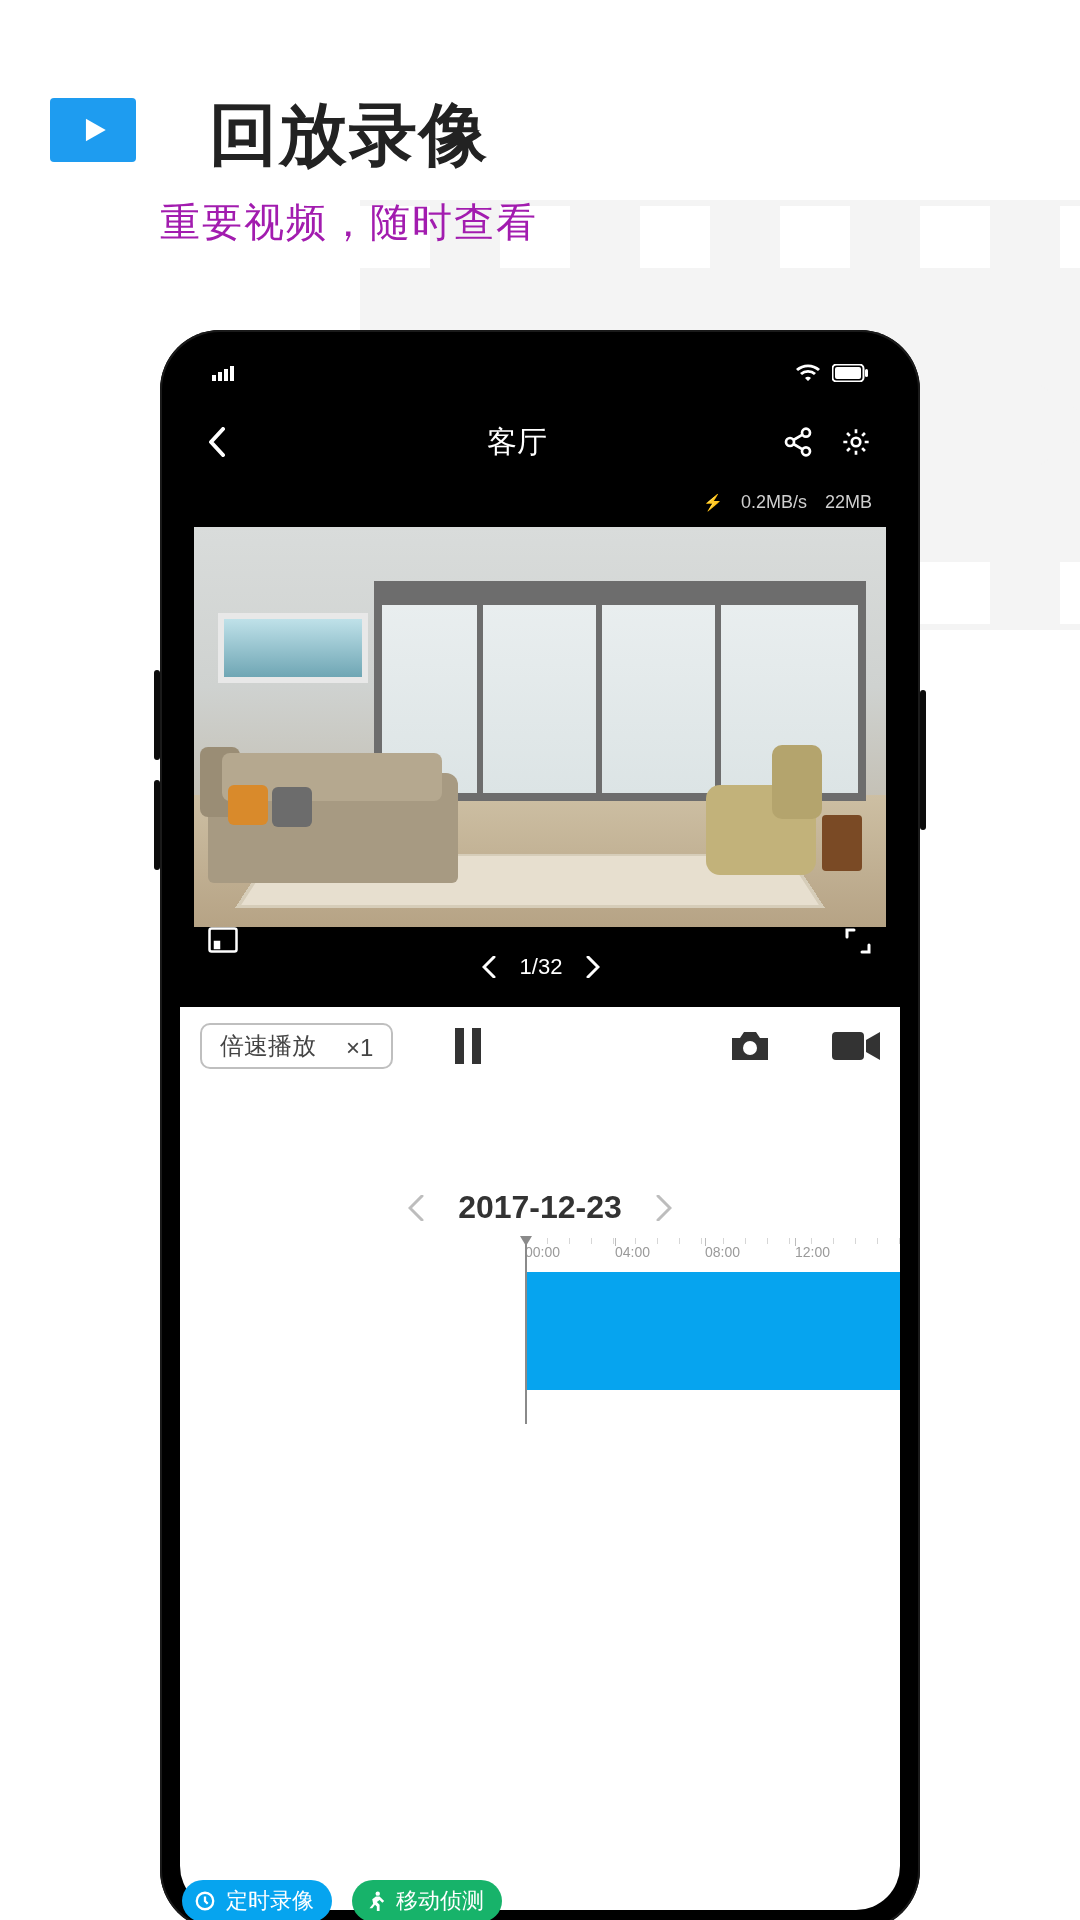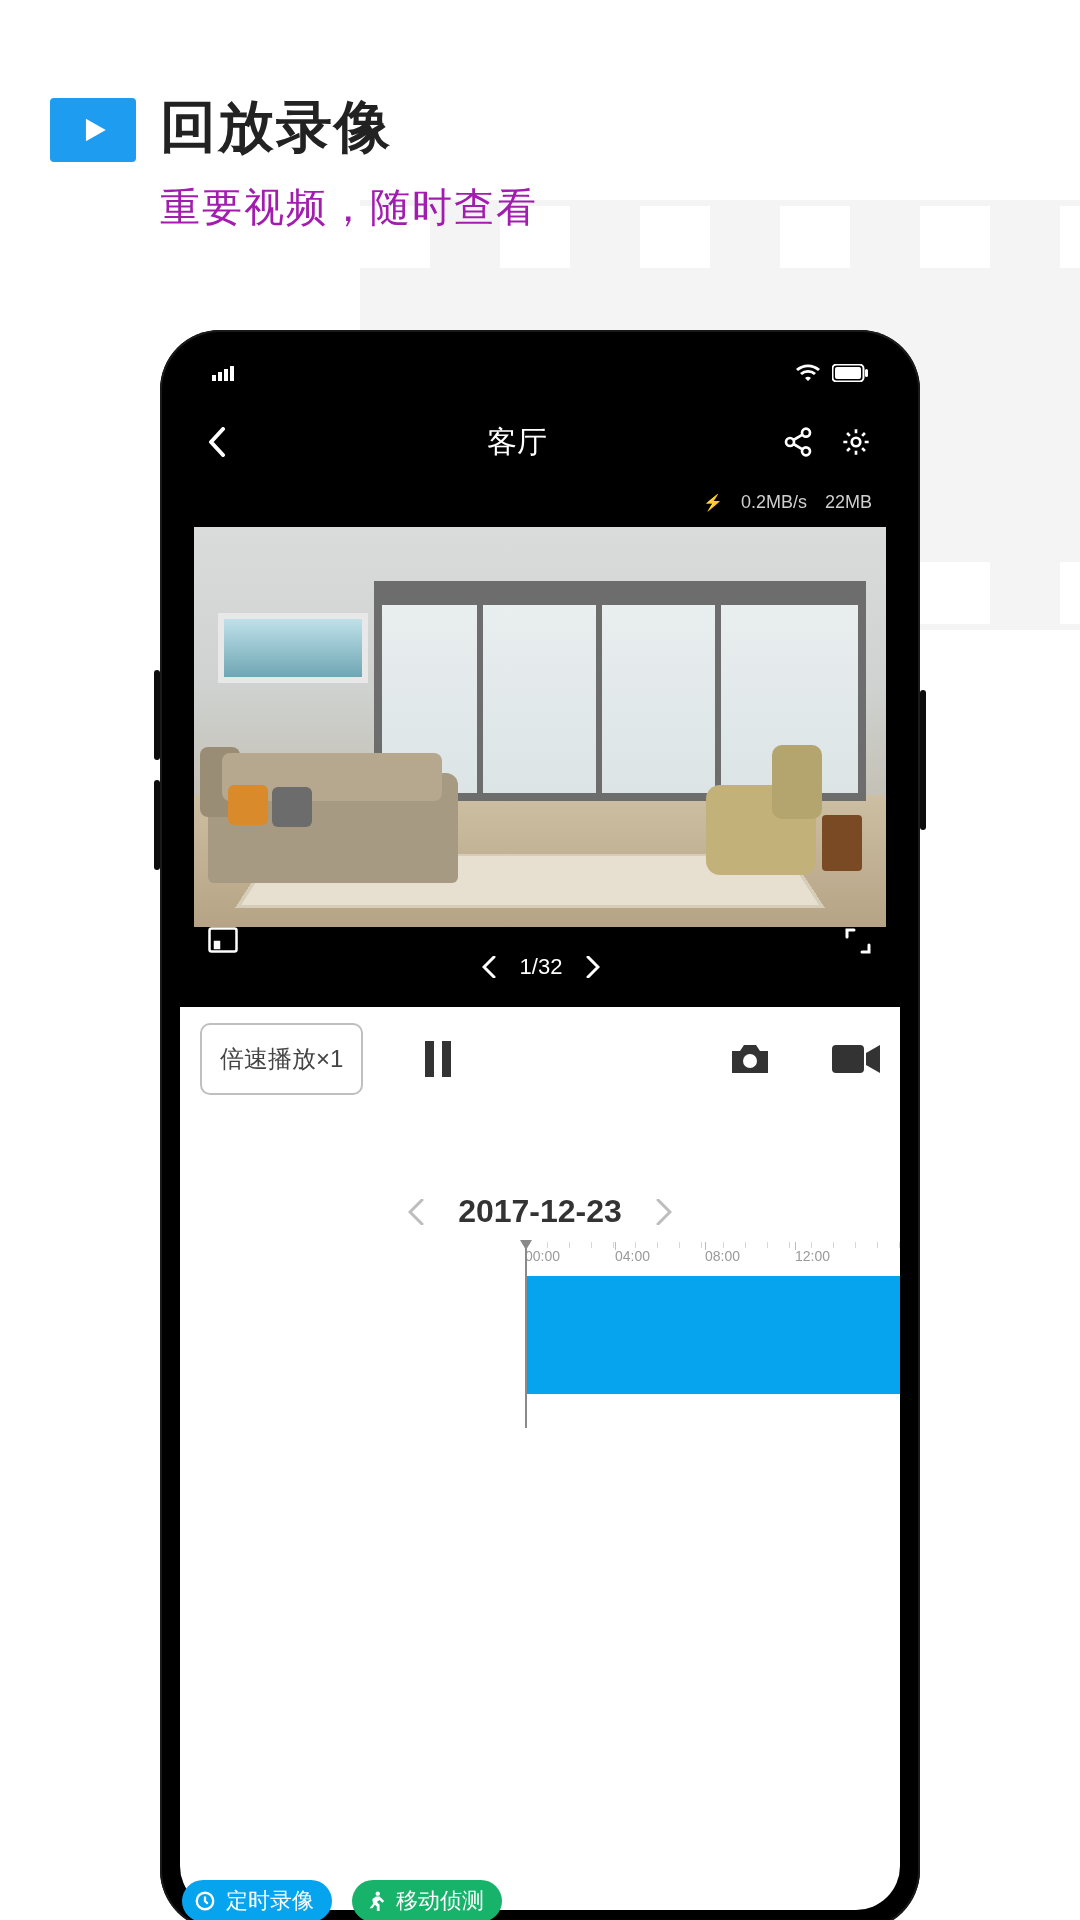--- a/index.html
+++ b/index.html
@@ -64,24 +64,25 @@
     border-radius: 4px;
     display: flex;
     align-items: center;
     justify-content: center;
     flex-shrink: 0;
     margin-top: 8px;
   }
   .mkt-icon svg { display: block; }
   .mkt-text { margin-left: 24px; }
   .mkt-title {
-    font-size: 56px;
+    font-size: 68px;
     font-weight: 700;
     color: #222;
     letter-spacing: 2px;
+    text-align: center;
   }
   .mkt-sub {
     margin-top: 14px;
     font-size: 40px;
     color: #a21caf;
     letter-spacing: 2px;
   }
 
   
   .phone {
@@ -219,31 +220,32 @@
   }
   .ctrlrow {
     display: flex;
     align-items: center;
     padding: 16px 20px 10px;
     gap: 60px;
   }
   .speed-pill {
     border: 2px solid #bfbfbf;
     border-radius: 10px;
-    padding: 18px 18px;
+    padding: 5px 18px;
     font-size: 24px;
     color: #444;
     display: flex;
-    align-items: center;
+    align-items: flex-end;
+    gap: 30px;
   }
   .ctrlrow .spacer { flex: 1; }
   .ctrl-ic { color:#333; }
 
   .date-nav {
-    margin-top: 88px;
+    margin-top: 110px;
     display: flex;
     align-items: center;
     justify-content: center;
     gap: 34px;
     font-size: 32px;
     font-weight: 600;
     color: #333;
   }
   .date-nav .arw { color: #bdbdbd; font-size: 30px; }
 

